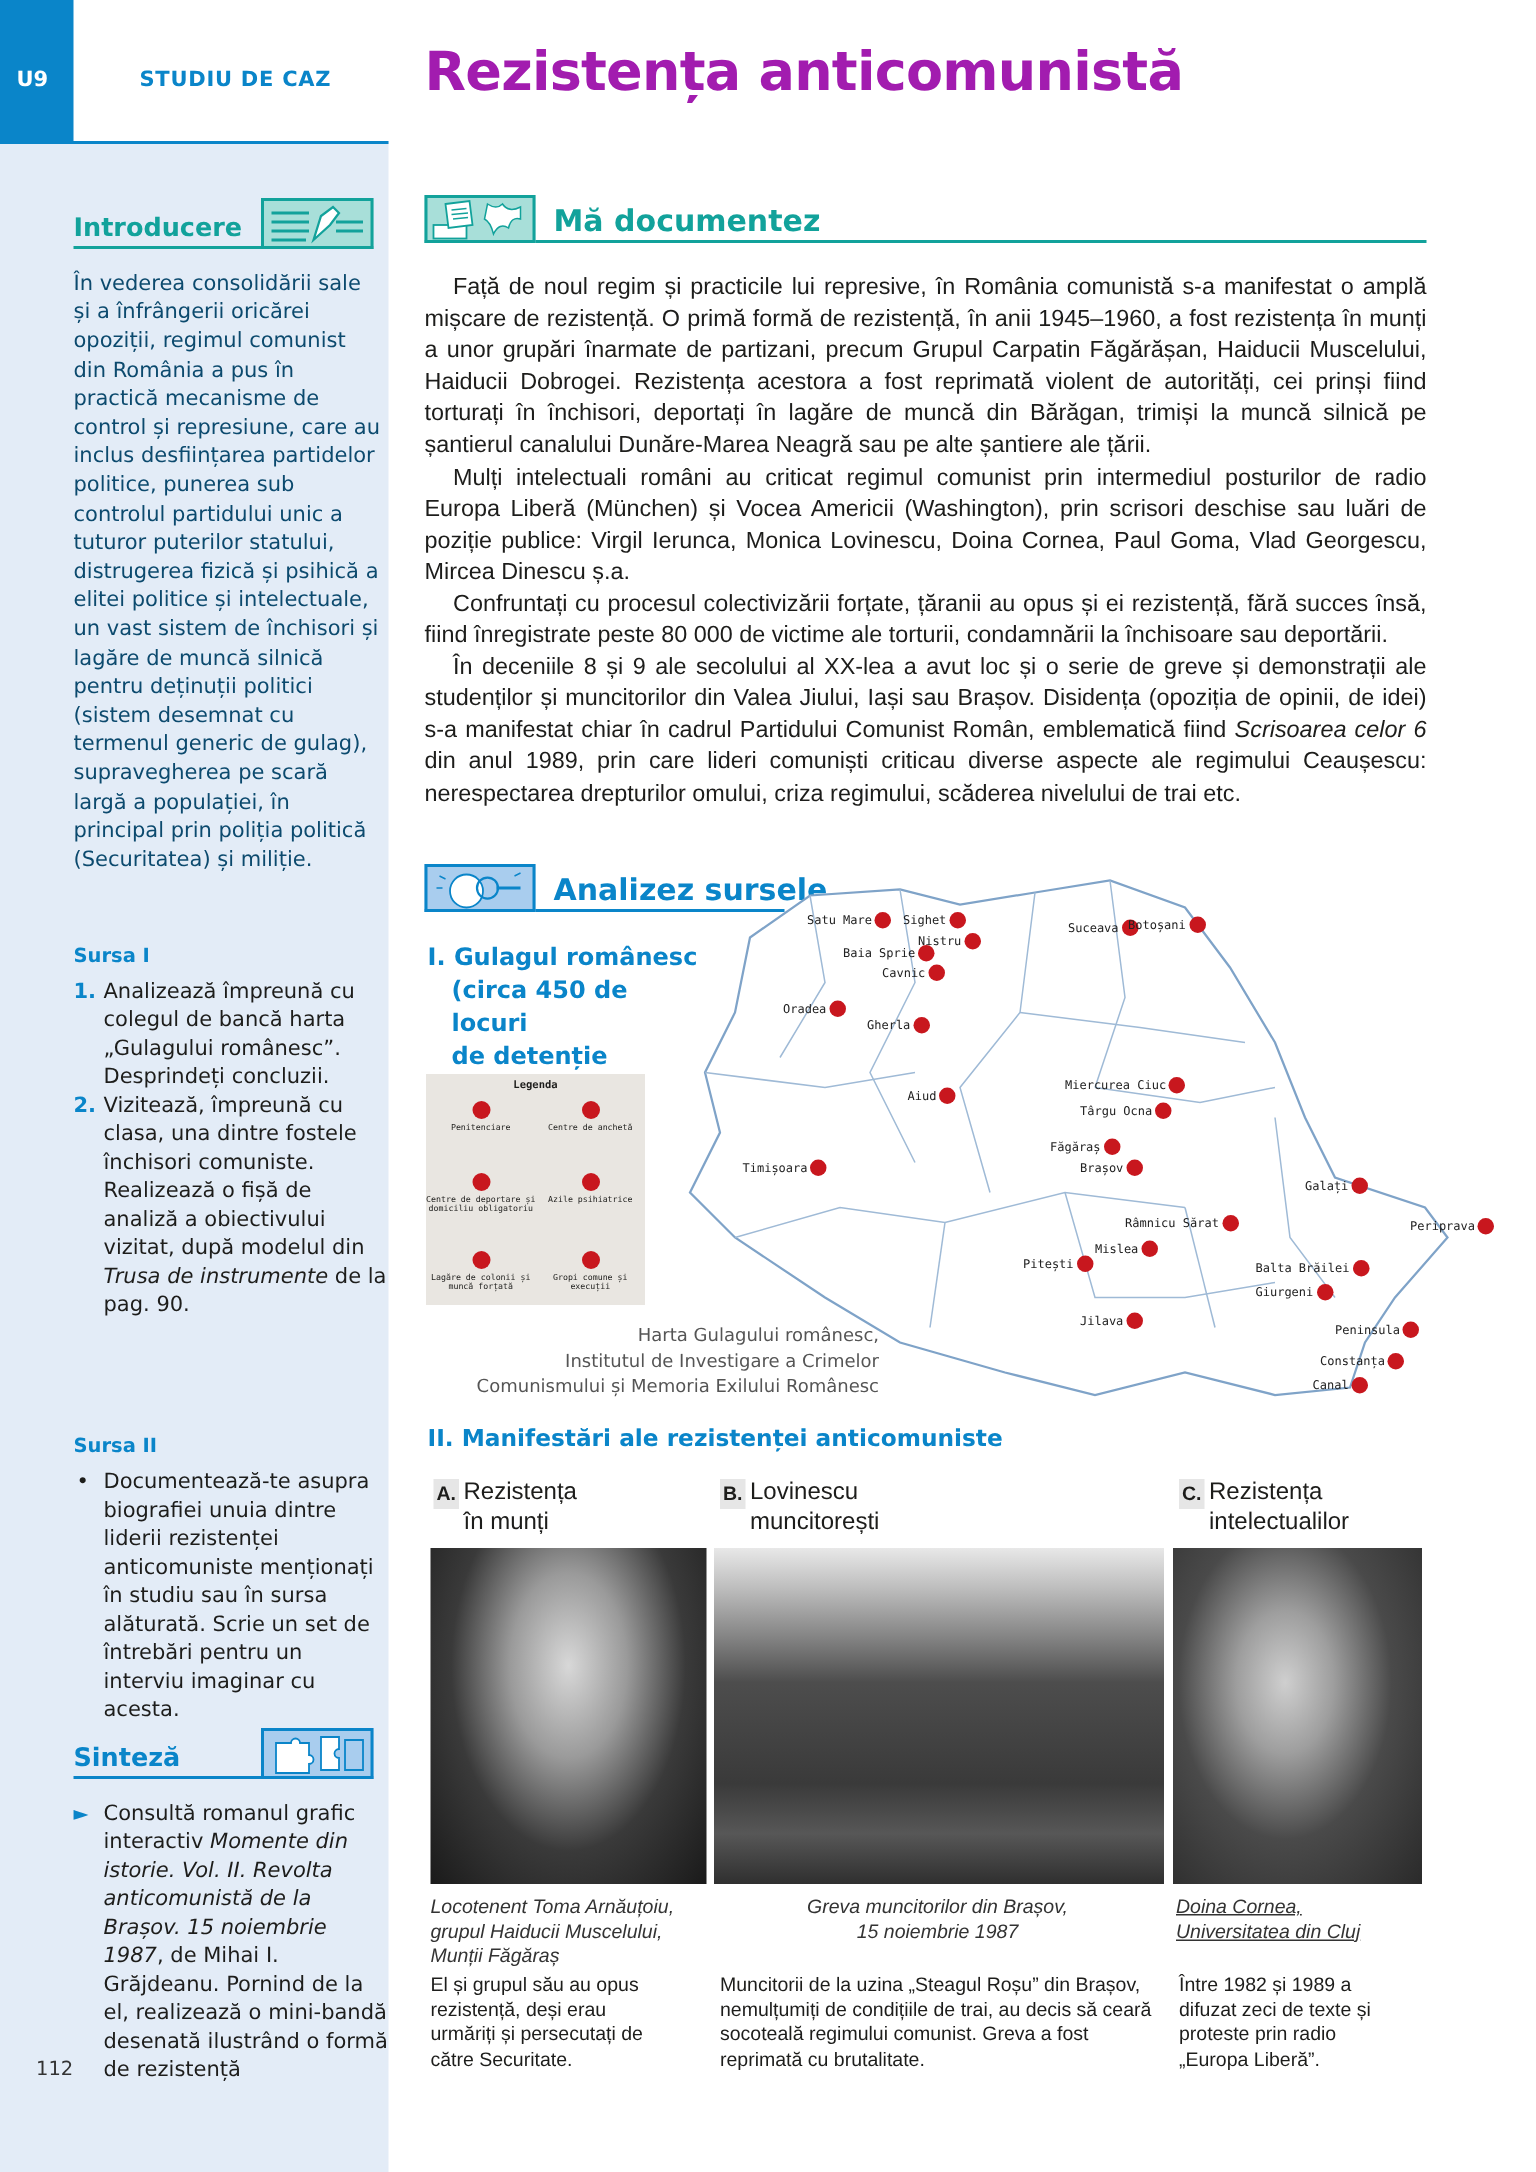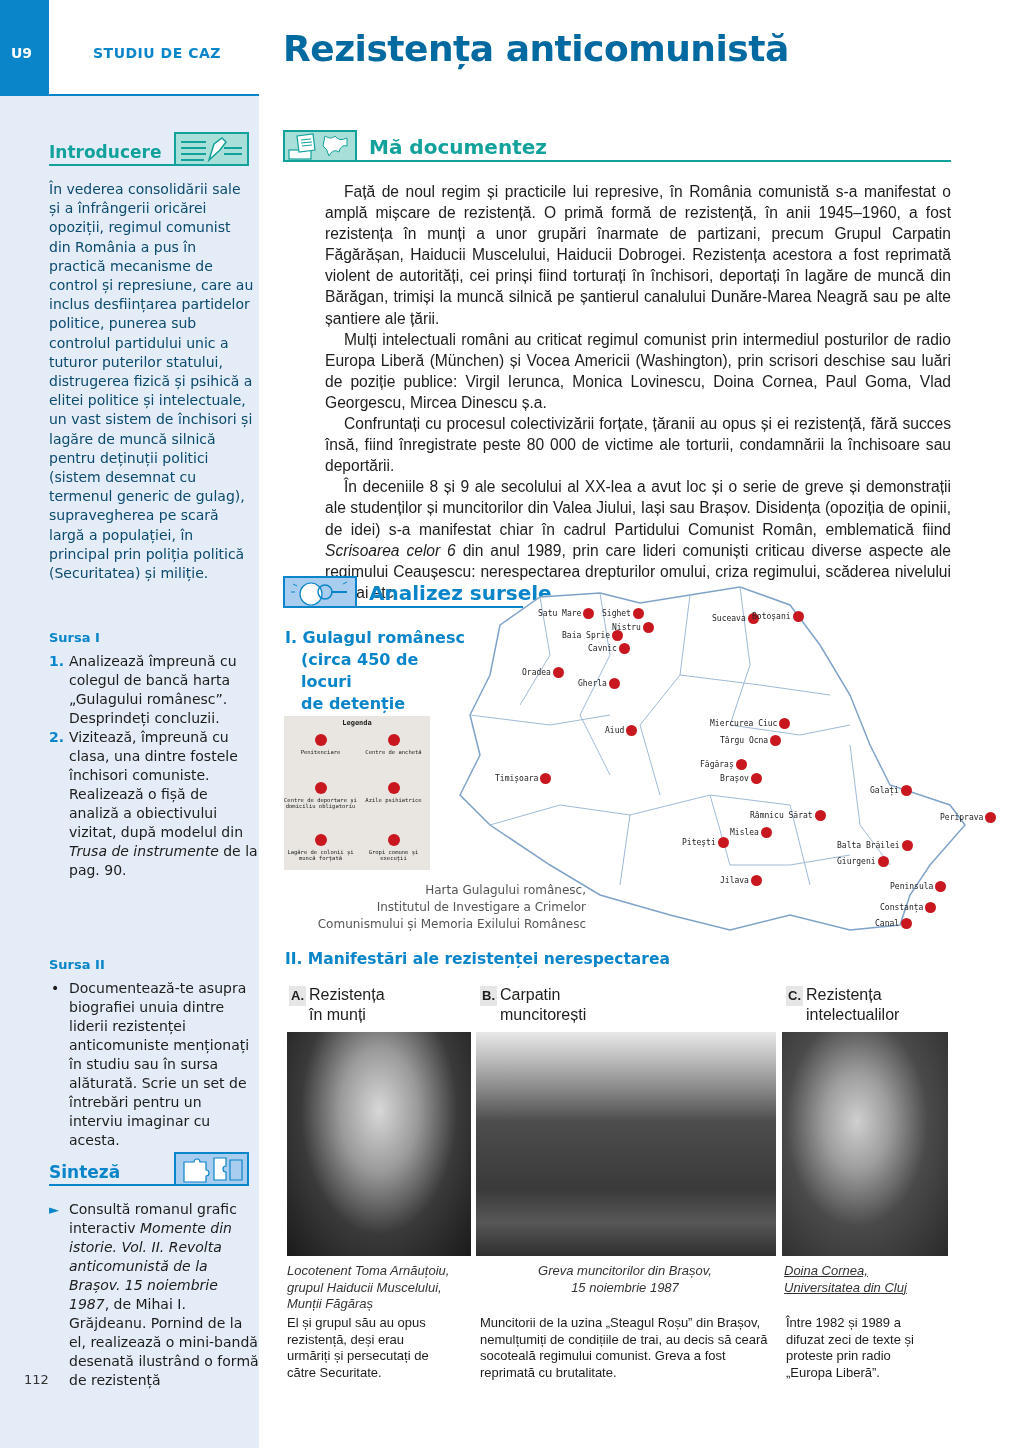--- a/index.html
+++ b/index.html
@@ -3,21 +3,21 @@
 <meta charset="utf-8">
 <style>
   * { box-sizing: border-box; margin: 0; padding: 0; }
   html, body { width: 1024px; height: 1448px; background: #ffffff; overflow: hidden; }
   body { position: relative; font-family: "Liberation Sans", sans-serif; color: #1d1d1b; }
 
   
   .unit-tab { position: absolute; left: 0; top: 0; width: 49px; height: 94px; background: #0a85c9; color: #fff;
     font: bold 14px "DejaVu Sans", sans-serif; padding: 45px 0 0 11px; }
   .case-label { position: absolute; left: 93px; top: 45px; font: bold 14px "DejaVu Sans", sans-serif; letter-spacing: 0.5px; color: #0a85c9; }
-  .page-title { position: absolute; left: 283px; top: 28px; font: bold 36px "DejaVu Sans", sans-serif; color: #0369a1; letter-spacing: -0.5px; }
+  .page-title { position: absolute; left: 283px; top: 28px; font: bold 36px "DejaVu Sans", sans-serif; color: #a21caf; letter-spacing: -0.5px; }
 
   
   .sidebar { position: absolute; left: 0; top: 94px; width: 259px; height: 1354px; background: #e3ecf7; border-top: 2px solid #0a85c9; }
   .side-head { position: absolute; left: 49px; width: 200px; height: 34px; border-bottom: 2px solid #12a29b; }
   .side-head .label { position: absolute; left: 0; bottom: 2px; font: bold 17px "DejaVu Sans", sans-serif; color: #12a29b; }
   .side-head.blue { border-bottom-color: #0a85c9; }
   .side-head.blue .label { color: #0a85c9; }
   .side-head .icon-box { position: absolute; right: 0; bottom: -2px; width: 75px; height: 34px; background: #a8dfd9; border: 2px solid #12a29b; }
   .side-head.blue .icon-box { background: #a9cdee; border-color: #0a85c9; }
 
@@ -32,21 +32,21 @@
 
   
   .sec-head { position: absolute; left: 283px; height: 32px; border-bottom: 2px solid #12a29b; }
   .sec-head .icon-box { position: absolute; left: 0; bottom: -2px; width: 74px; height: 32px; background: #a8dfd9; border: 2px solid #12a29b; }
   .sec-head .label { position: absolute; left: 86px; bottom: 1px; font: bold 20px "DejaVu Sans", sans-serif; color: #12a29b; white-space: nowrap; }
   .sec-head.blue { border-bottom-color: #0a85c9; }
   .sec-head.blue .icon-box { background: #a9cdee; border-color: #0a85c9; }
   .sec-head.blue .label { color: #0a85c9; }
 
   .body-text { position: absolute; left: 283px; width: 668px; font-family: "Liberation Sans", sans-serif; font-size: 15.6px; line-height: 21.1px; text-align: justify; color: #1d1d1b; }
-  .body-text p { text-indent: 19px; margin-left: 42px; }
+  .body-text p { text-indent: 19px; }
   .body-text i { font-style: italic; }
 
   .gulag-title { position: absolute; left: 285px; top: 627px; width: 180px; font: bold 16px "DejaVu Sans", sans-serif; line-height: 22px; color: #0a85c9; }
   .gulag-title span { display: block; padding-left: 16px; }
   .gulag-title span:first-child { padding-left: 0; }
 
   .legend { position: absolute; left: 284px; top: 716px; width: 146px; height: 154px; background: #e9e6e1; font-family: "DejaVu Sans Mono", monospace; font-size: 5.5px; }
   .legend .ltitle { position: absolute; top: 3px; left: 0; width: 100%; text-align: center; font-size: 7px; font-weight: bold; }
   .legend .item { position: absolute; width: 73px; text-align: center; line-height: 6px; }
   .legend .dot { display: block; margin: 0 auto 3px; width: 12px; height: 12px; border-radius: 50%; background: #c8171e; }
@@ -309,41 +309,41 @@
       <span style="display: inline-block; width: 11px; height: 11px; border-radius: 50%; background: rgb(200, 23, 30);"></span>
     </div>
   </div>
 
 <div class="map-caption">
   <div>Harta Gulagului românesc,</div>
   <div>Institutul de Investigare a Crimelor</div>
   <div>Comunismului și Memoria Exilului Românesc</div>
 </div>
 
-<div class="sec2-title">II. Manifestări ale rezistenței nerespectarea</div>
+<div class="sec2-title">II. Manifestări ale rezistenței anticomuniste</div>
 
 <div class="col" style="left:285px; width:190px;">
   <div class="head">
     <span class="letter">A.</span>
     <div>Rezistența</div>
     <div>în munți</div>
   </div>
   <div class="photo" style="left:2px; width:184px; background: radial-gradient(ellipse at 50% 35%, #d8d8d8 0%, #9a9a9a 30%, #3a3a3a 60%, #1a1a1a 100%);"></div>
   <div class="cap" style="left:2px; width:190px;">
     <div>Locotenent Toma Arnăuțoiu,</div>
     <div>grupul Haiducii Muscelului,</div>
     <div>Munții Făgăraș</div>
   </div>
   <p class="desc" style="left:2px; width:150px;">El și grupul său au opus rezistență, deși erau urmăriți și persecutați de către Securitate.</p>
 </div>
 
 <div class="col" style="left:476px; width:300px;">
   <div class="head">
     <span class="letter">B.</span>
-    <div>Carpatin</div>
+    <div>Lovinescu</div>
     <div>muncitorești</div>
   </div>
   <div class="photo" style="left:0; width:300px; background: linear-gradient(180deg, #e8e8e8 0%, #bdbdbd 12%, #8a8a8a 25%, #4d4d4d 40%, #3a3a3a 70%, #575757 85%, #2f2f2f 100%);"></div>
   <div class="cap" style="left:4px; width:290px;text-align:center;">
     <div>Greva muncitorilor din Brașov,</div>
     <div>15 noiembrie 1987</div>
   </div>
   <p class="desc" style="left:4px; width:290px;">Muncitorii de la uzina „Steagul Roșu” din Brașov, nemulțumiți de condițiile de trai, au decis să ceară socoteală regimului comunist. Greva a fost reprimată cu brutalitate.</p>
 </div>
 

